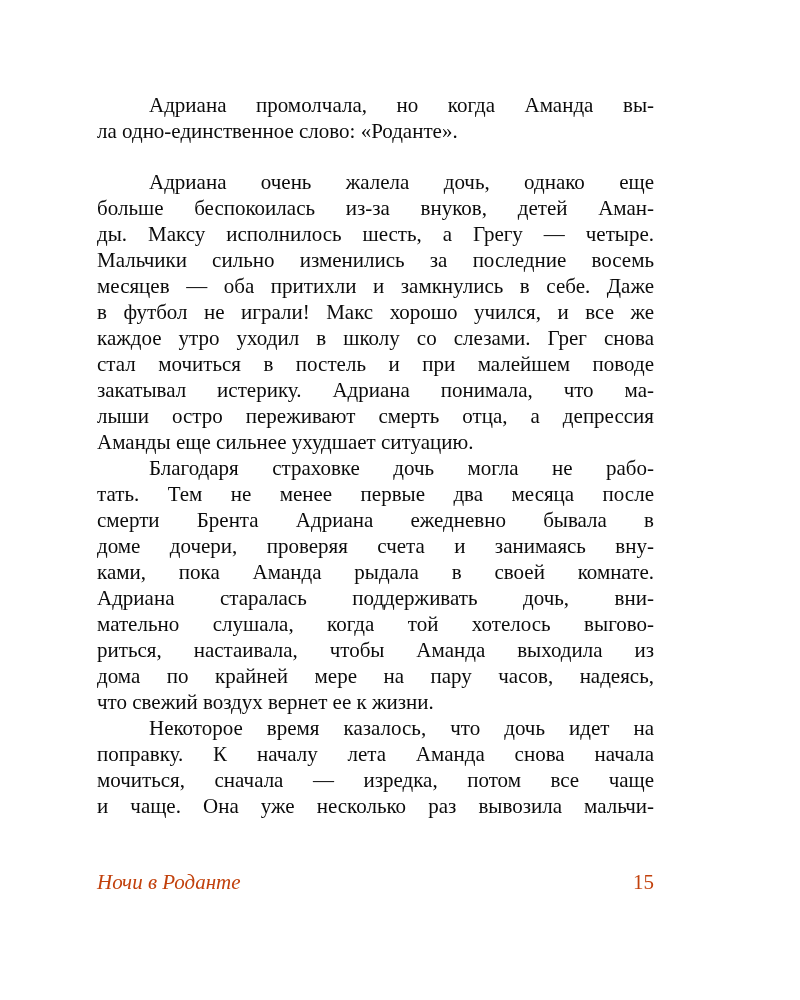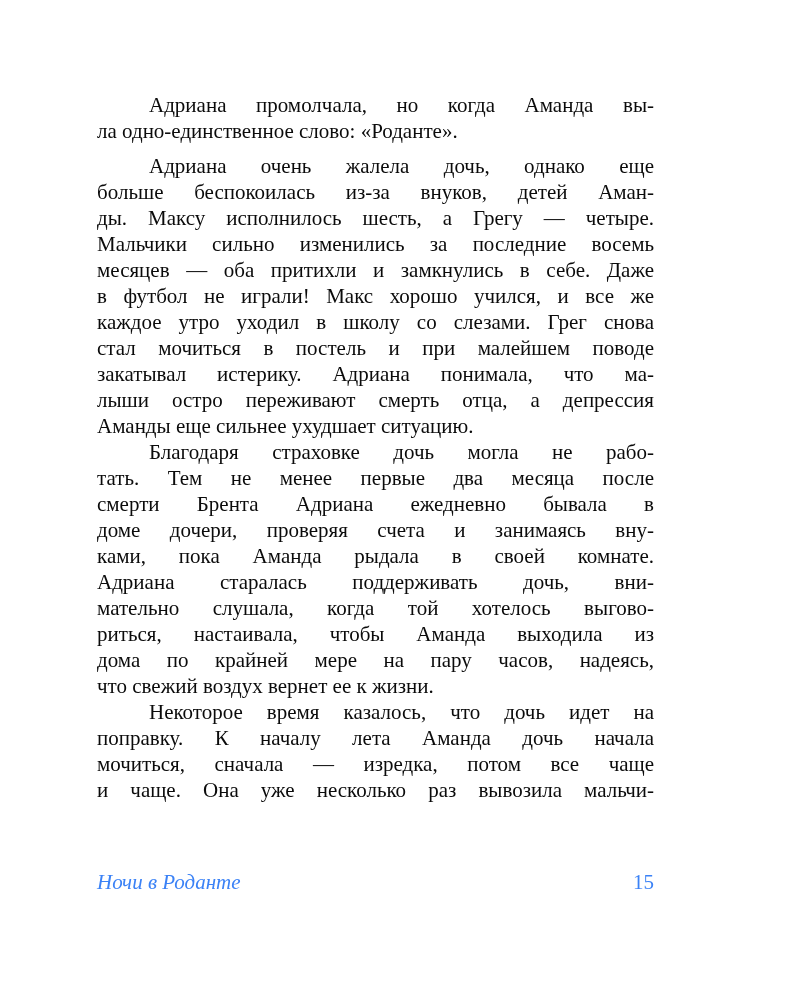--- a/index.html
+++ b/index.html
@@ -19,21 +19,21 @@
   }
   .page-body {
     position: absolute;
     left: 97px;
     top: 92px;
     width: 557px;
     font-size: 21px;
     line-height: 26px;
     color: #0b0b0b;
   }
-  .paragraph.space-before { margin-top: 9px; }
+  .paragraph.space-before { margin-top: 25px; }
   .line {
     text-align: justify;
     text-align-last: justify;
     white-space: normal;
     height: 26px;
     overflow: visible;
   }
   .line.no-justify {
     text-align: center;
     text-align-last: left;
@@ -42,21 +42,21 @@
   .page-footer {
     position: absolute;
     left: 97px;
     top: 869px;
     width: 557px;
     display: flex;
     justify-content: space-between;
     align-items: baseline;
     font-size: 21px;
     line-height: 26px;
-    color: #3b82f6;
+    color: #c2410c;
   }
   .book-title { font-style: italic; }
   .page-number { font-style: normal; }
 </style>
 </head>
 <body>
 
 <div class="page">
 
   <main class="page-body">
@@ -85,21 +85,21 @@
         <div class="line">доме дочери, проверяя счета и занимаясь вну-</div>
         <div class="line">ками, пока Аманда рыдала в своей комнате.</div>
         <div class="line">Адриана старалась поддерживать дочь, вни-</div>
         <div class="line">мательно слушала, когда той хотелось выгово-</div>
         <div class="line">риться, настаивала, чтобы Аманда выходила из</div>
         <div class="line">дома по крайней мере на пару часов, надеясь,</div>
         <div class="line no-justify">что свежий воздух вернет ее к жизни.</div>
       </div>
       <div class="paragraph">
         <div class="line indent">Некоторое время казалось, что дочь идет на</div>
-        <div class="line">поправку. К началу лета Аманда дочь начала</div>
+        <div class="line">поправку. К началу лета Аманда снова начала</div>
         <div class="line">мочиться, сначала — изредка, потом все чаще</div>
         <div class="line">и чаще. Она уже несколько раз вывозила мальчи-</div>
       </div>
     </main>
 
   <footer class="page-footer">
     <span class="book-title">Ночи в Роданте</span>
     <span class="page-number">15</span>
   </footer>
 

